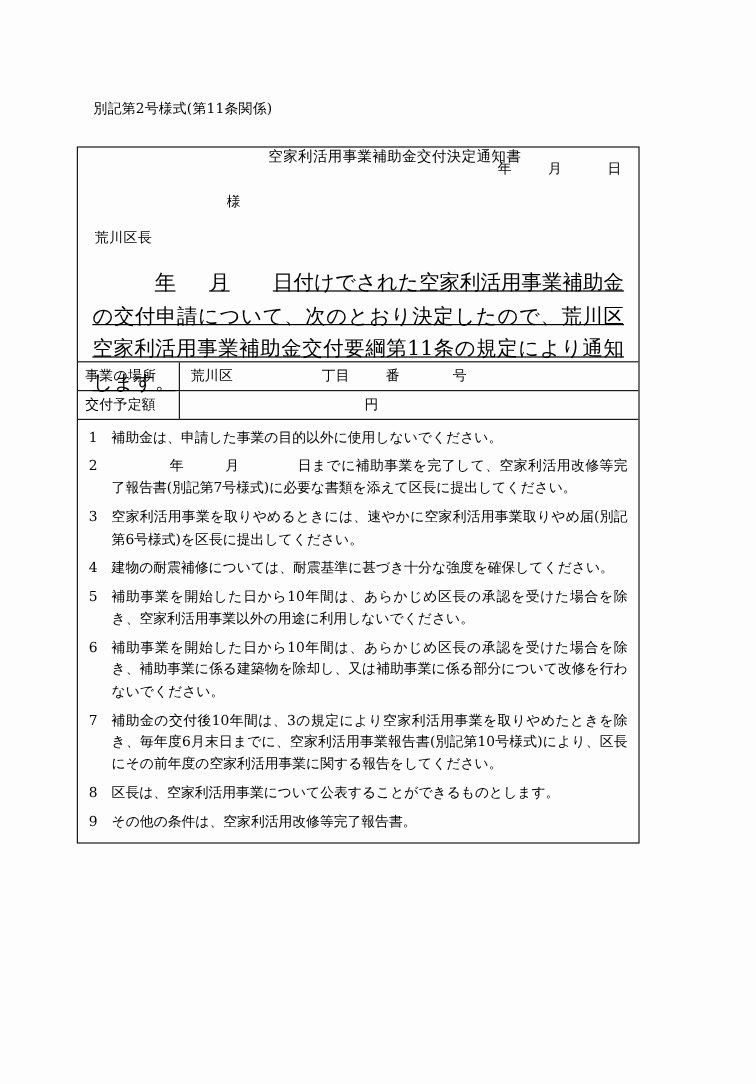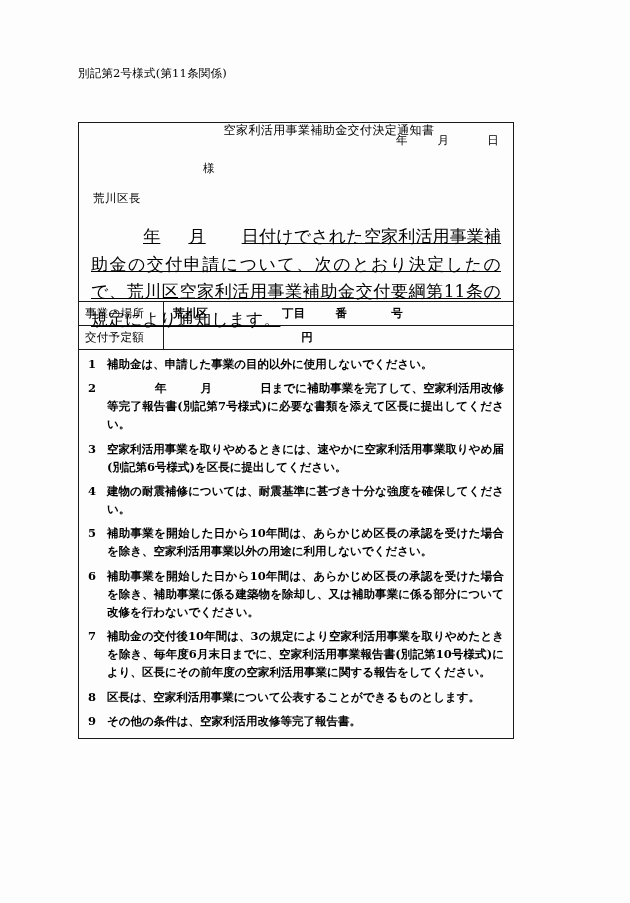--- a/index.html
+++ b/index.html
@@ -18,43 +18,43 @@
   .page {
     position: absolute;
     inset: 0;
     background: #fdfdfd;
   }
 
   
   .form-id {
     position: absolute;
     left: 78px;
-    top: 66px;
+    top: 83px;
     font-size: 11.5px;
     letter-spacing: .2px;
     white-space: nowrap;
   }
   .doc-title {
     position: absolute;
     left: 0;
     right: 0;
     top: 98px;
     text-align: center;
     font-size: 12px;
     letter-spacing: .4px;
     padding-left: 28px;
     margin-top: 24px;
   }
 
   
   .frame {
     position: absolute;
-    left: 78px;
+    left: 64px;
     top: 122px;
-    width: 436px;
+    width: 469px;
     border: 1.6px solid #1a1a1a;
     box-sizing: border-box;
   }
 
   
   .preamble {
     position: relative;
     height: 178px;
     box-sizing: border-box;
   }
@@ -113,21 +113,20 @@
     font-size: 11.5px;
     padding: 4px 0 4px 6px;
     letter-spacing: .3px;
   }
   .tvalue {
     flex: 1 1 auto;
     box-sizing: border-box;
     font-size: 11.5px;
     padding: 4px 8px 4px 9px;
     min-width: 0;
-    font-weight: bold;
   }
 
   .row-place .tvalue { white-space: nowrap; letter-spacing: .2px; }
   .row-place .g1 { display: inline-block; width: 74px; }
   .row-place .g2 { display: inline-block; width: 30px; }
   .row-place .g3 { display: inline-block; width: 44px; }
 
   .row-amount .tvalue { text-align: center; padding-right: 72px; }
 
   .row-terms .tlabel { padding-top: 5px; }

